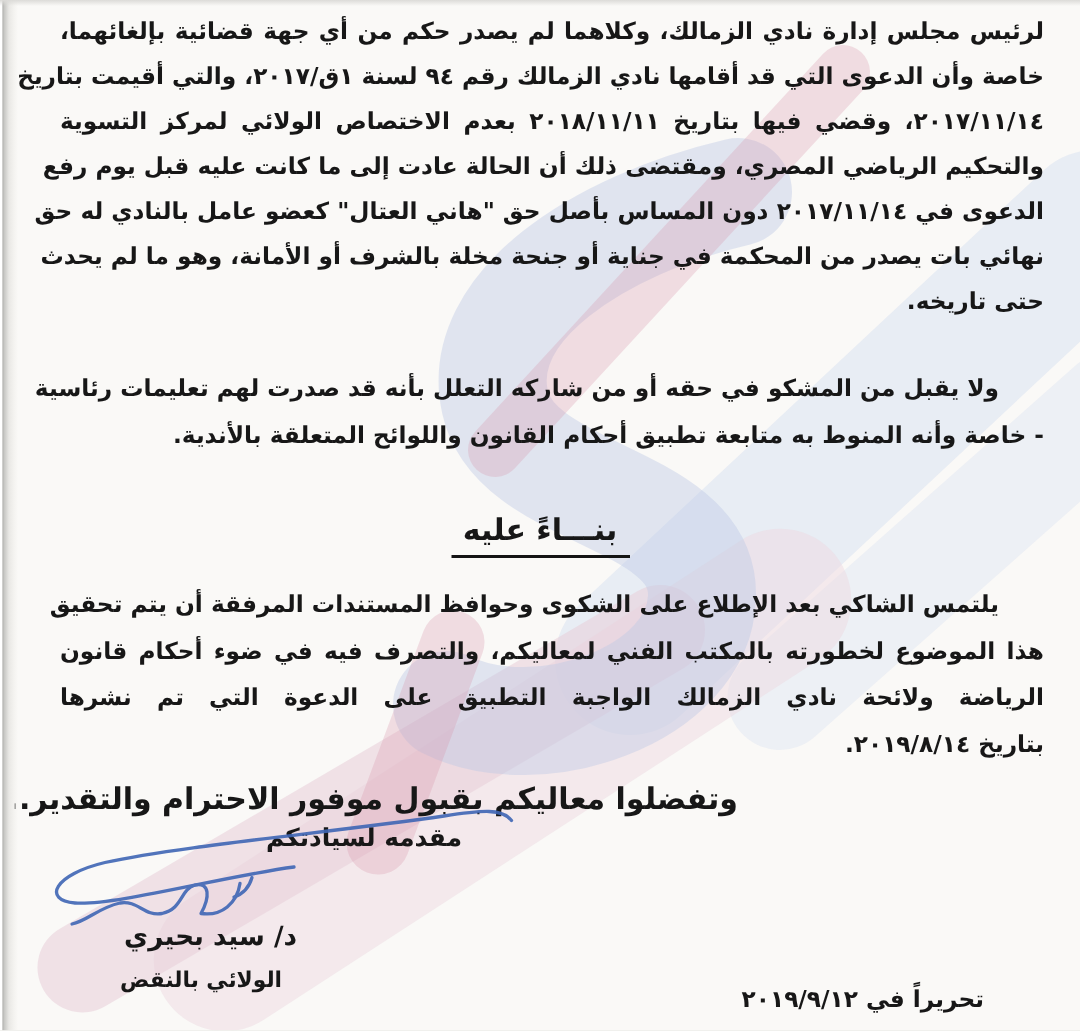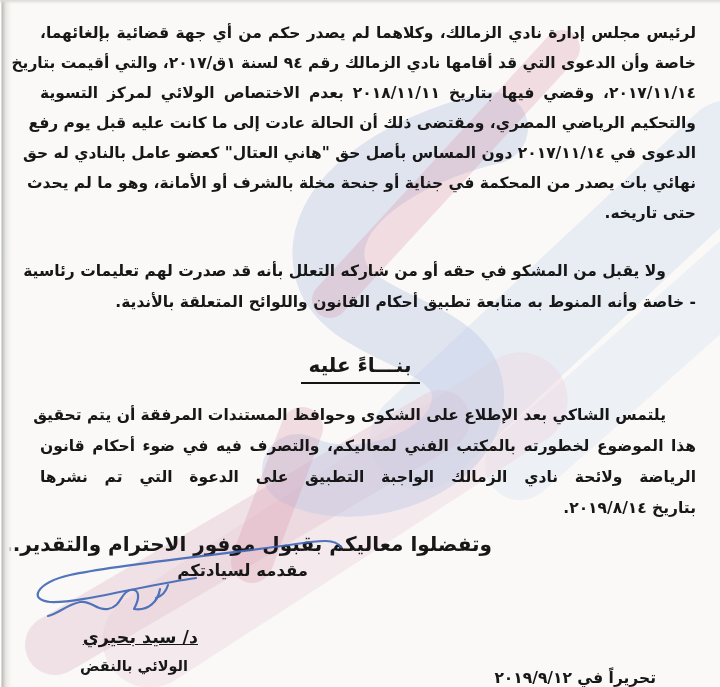--- a/index.html
+++ b/index.html
@@ -18,21 +18,21 @@
     background:linear-gradient(90deg,#ffffff 0px,#ffffff 1px,#b7b7b4 2px,#c9c9c6 3px,#e9e8e5 6px,#f3f2ef 9px,rgba(250,249,247,0) 12px);
     pointer-events:none;
   }
   .scan-edge-top{
     position:absolute;left:0;top:0;right:0;height:4px;z-index:4;
     background:linear-gradient(180deg,#dcdbd8 0px,rgba(250,249,247,0) 4px);
     pointer-events:none;
   }
   svg.layer{position:absolute;left:0;top:0;z-index:1;pointer-events:none;}
   svg.inklayer{position:absolute;left:0;top:0;z-index:3;pointer-events:none;}
-  .text-layer{position:absolute;inset:0;z-index:2;margin-top:12px;}
+  .text-layer{position:absolute;inset:0;z-index:2;}
   .para{position:absolute;left:40px;right:24px;}
   .line{
     display:block;height:30px;line-height:30px;
     font-size:15.5px;font-weight:bold;
     text-align:justify;text-align-last:justify;
     white-space:nowrap;overflow:visible;
     letter-spacing:0px;
   }
   .line.h31{height:31px;line-height:31px;}
   .line.end{text-align:right;text-align-last:right;}
@@ -40,21 +40,21 @@
   .sec-header{
     position:absolute;top:341px;left:0;right:0;text-align:center;
   }
   .sec-header span{
     display:inline-block;font-size:20px;font-weight:bold;
     border-bottom:2.5px solid #141414;padding:0 8px 5px 8px;
   }
   .abs-text{position:absolute;white-space:nowrap;font-weight:bold;}
   .closing{top:520px;right:228px;font-size:20px;}
   .submitted{top:549px;right:412px;font-size:16.5px;}
-  .signer-name{top:615px;right:522px;font-size:17.5px;text-decoration:underline;}
+  .signer-name{top:615px;right:522px;font-size:17.5px;}
   .signer-title{top:646px;right:532px;font-size:14.5px;}
   .date-line{top:657px;right:64px;font-size:15.5px;}
 </style>
 </head>
 <body>
 
 <div class="page">
 
   <svg class="layer" width="720" height="687" viewBox="0 0 720 687">
     <path d="M730,150 L420,440" stroke="#d3ddef" stroke-width="100" fill="none" opacity="0.45" stroke-linecap="round"></path>

